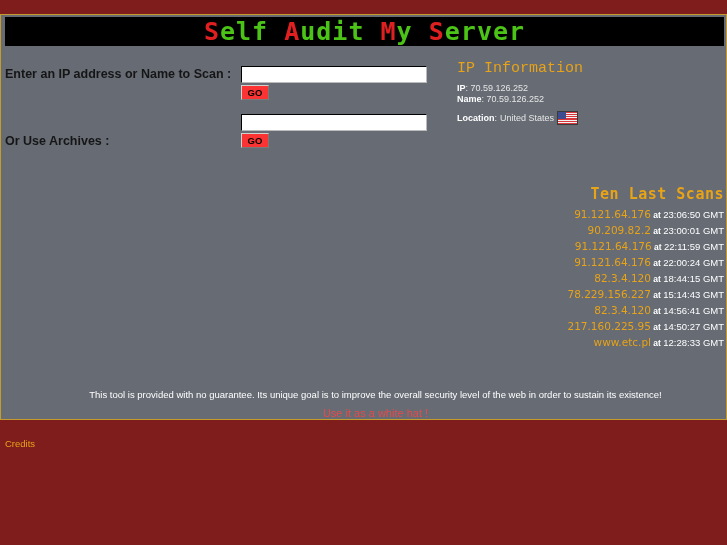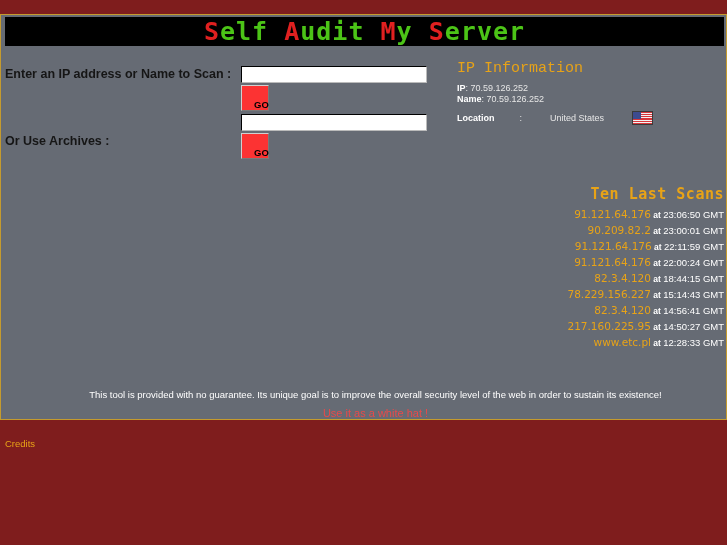--- a/index.html
+++ b/index.html
@@ -116,21 +116,21 @@
     background: #FC3333;
     color: #000000;
     border: 1px solid #D0D0D0;
     border-right-color: #7A7A7A;
     border-bottom-color: #7A7A7A;
     font-family: "Liberation Sans", sans-serif;
     font-size: 9.5px;
     font-weight: bold;
     line-height: 13px;
     text-align: center;
-    padding: 12px;
+    padding: 0;
     cursor: pointer;
   }
 
   
   #info-col {
     position: absolute;
     left: 456px;
     top: 14px;
     width: 266px;
   }
@@ -148,21 +148,20 @@
     font-size: 9px;
     line-height: 10.5px;
     white-space: nowrap;
   }
   .info-key { font-weight: bold; color: #FFFFFF; }
   .info-val { color: #E6E6E6; }
   #location-line {
     margin-top: 7px;
     display: flex;
     align-items: center;
-    gap: 25px;
   }
   #flag-icon {
     display: inline-block;
     margin-left: 3px;
     width: 19px;
     height: 12px;
     position: relative;
     border: 1px solid #3a3a3a;
     background:
       repeating-linear-gradient(

